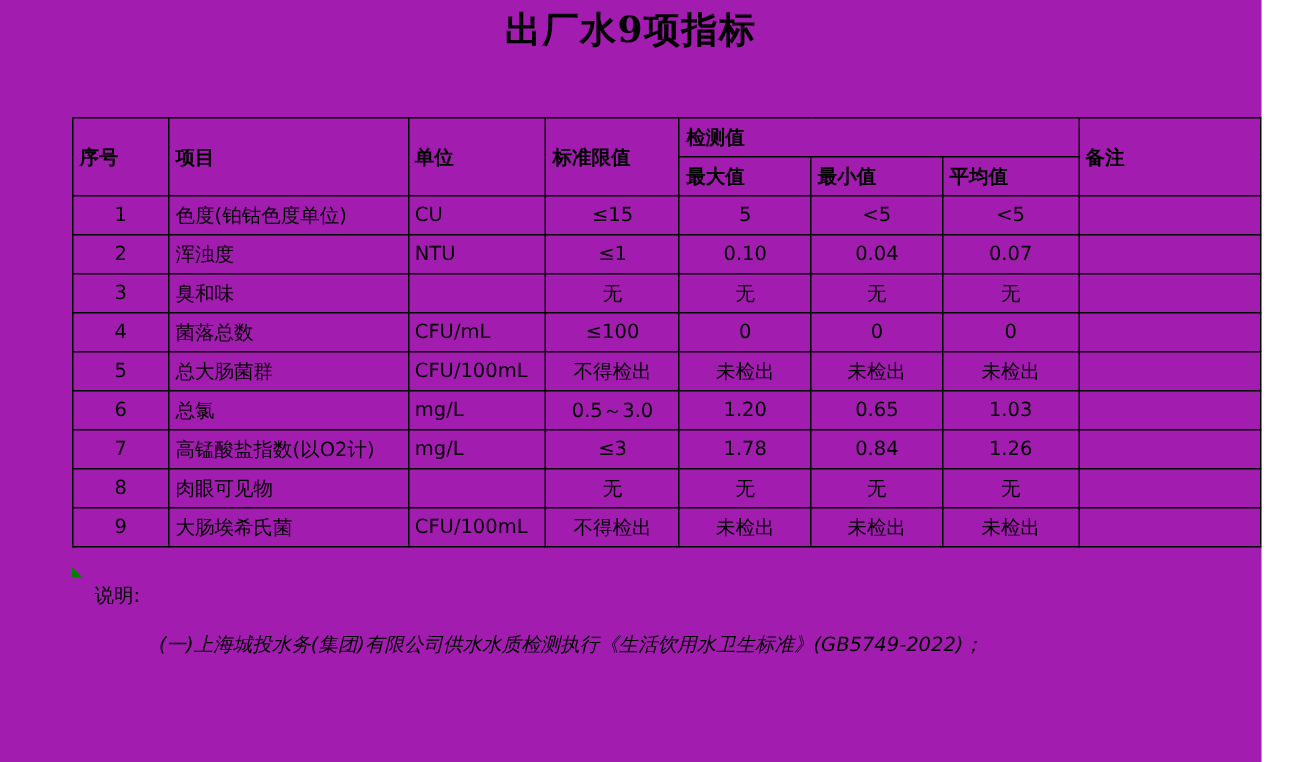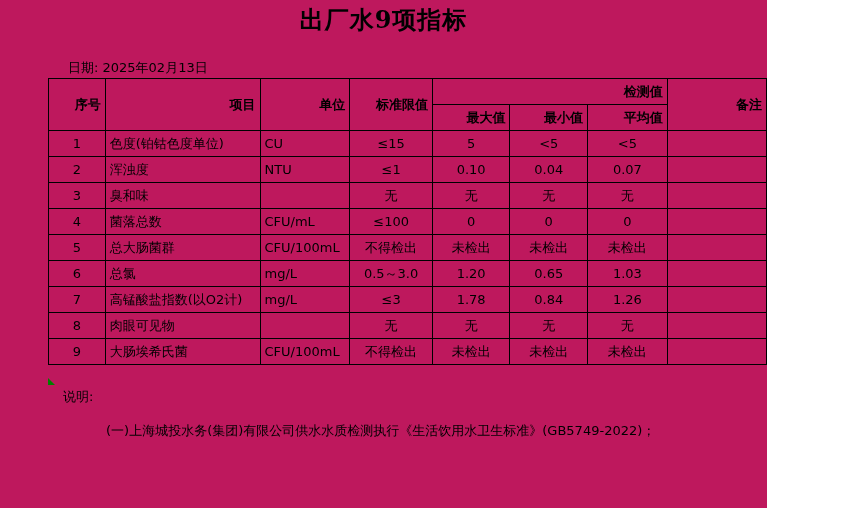--- a/index.html
+++ b/index.html
@@ -4,23 +4,23 @@
 <style>
   html, body {
     margin: 0;
     padding: 0;
     background: #ffffff;
     font-family: "DejaVu Sans", "Liberation Sans", sans-serif;
     color: #000000;
   }
   .page {
     position: relative;
-    width: 767px;
+    width: 841px;
     height: 508px;
-    background: #be185d;
+    background: #a21caf;
     overflow: hidden;
   }
   .title {
     position: absolute;
     top: 4px;
     left: 0;
     width: 100%;
     text-align: center;
     font-size: 24px;
     font-weight: bold;
@@ -43,21 +43,21 @@
     font-size: 13px;
   }
   table.report th, table.report td {
     border: 1px solid #000000;
     padding: 0 4px;
     height: 26px;
     overflow: hidden;
     white-space: nowrap;
     box-sizing: border-box;
   }
-  table.report th { font-weight: bold; text-align: right; }
+  table.report th { font-weight: bold; text-align: left; }
   td.c-no   { text-align: center; }
   td.c-item { text-align: left; margin-top: 28px; }
   td.c-unit { text-align: left; }
   td.c-limit{ text-align: center; }
   td.c-val  { text-align: center; }
   td.c-remark { text-align: center; }
   .col-no    { width: 65px; }
   .col-item  { width: 160px; }
   .col-unit  { width: 92px; }
   .col-limit { width: 90px; }
@@ -71,38 +71,37 @@
     top: 388px;
     font-size: 13px;
   }
   .notes {
     position: absolute;
     left: 106px;
     top: 424px;
     font-size: 13px;
     line-height: 14.5px;
   }
-  .note-line { white-space: nowrap; }
+  .note-line { white-space: nowrap; font-style: italic; }
   .corner-flag {
     position: absolute;
     left: 48px;
     top: 378px;
     width: 7px;
     height: 7px;
     clip-path: polygon(0 0, 0 100%, 100% 100%);
   }
 </style>
 </head>
 <body>
 
 <div class="page">
 
   <div class="title">出厂水9项指标</div>
 
-  <div class="date">日期: 2025年02月13日</div>
 
   <table class="report">
     <colgroup>
       <col class="col-no">
         <col class="col-item">
         <col class="col-unit">
         <col class="col-limit">
       <col class="col-max">
         <col class="col-min">
         <col class="col-avg">

